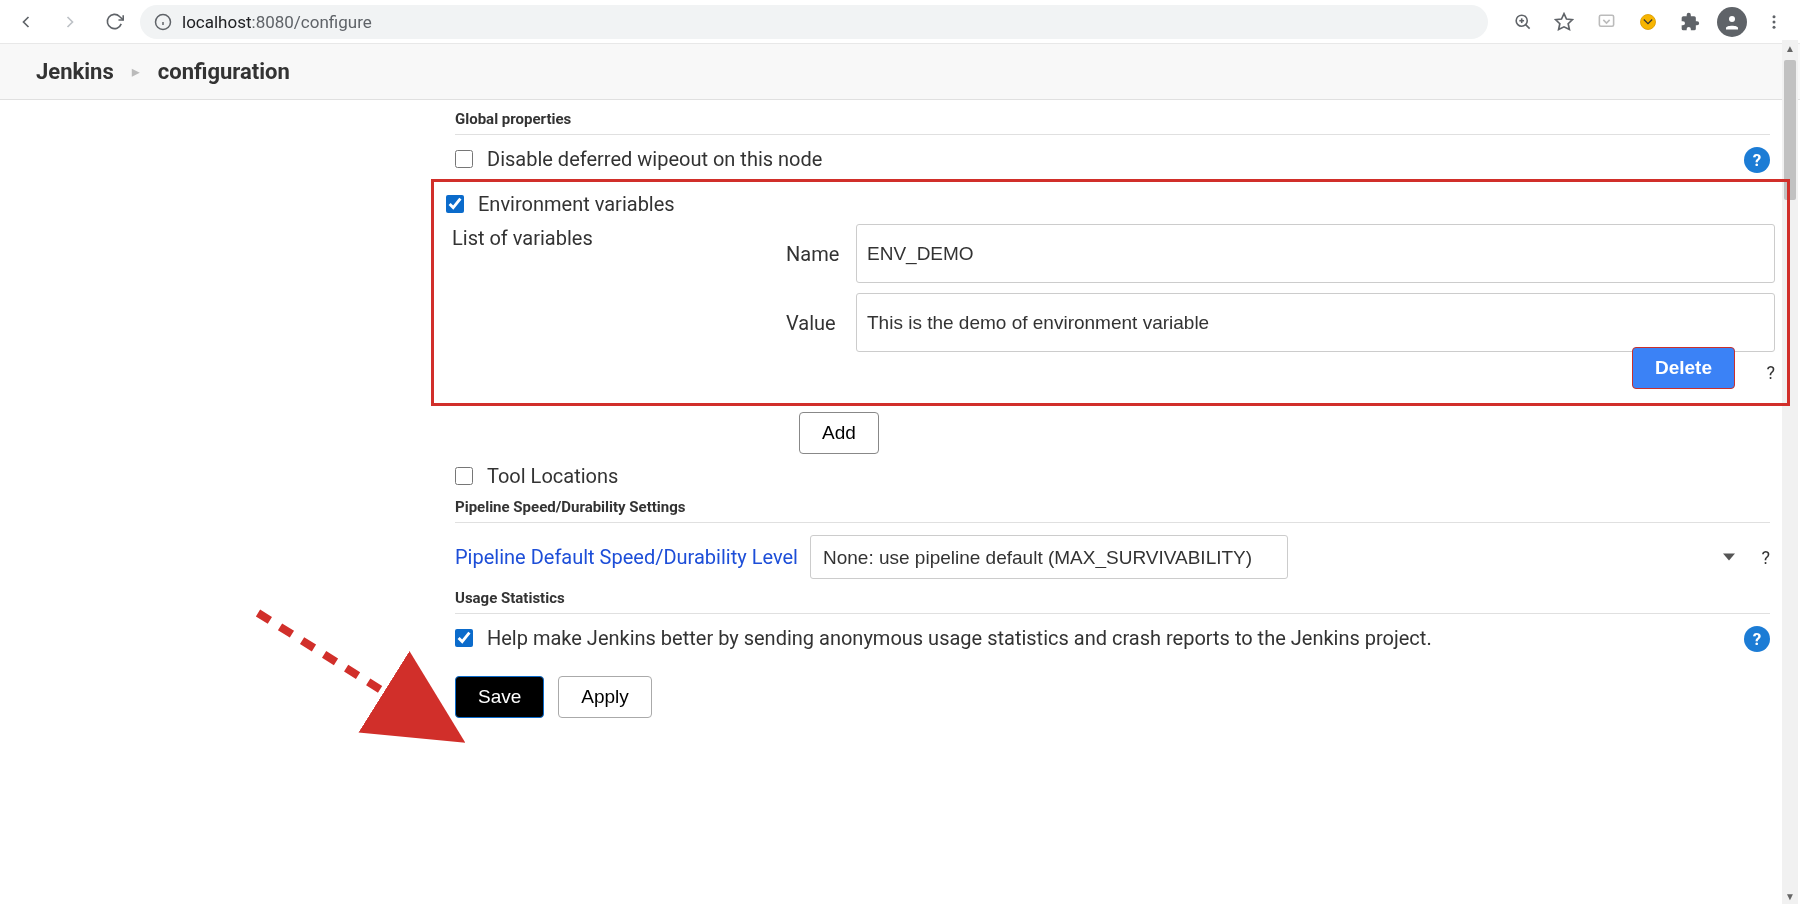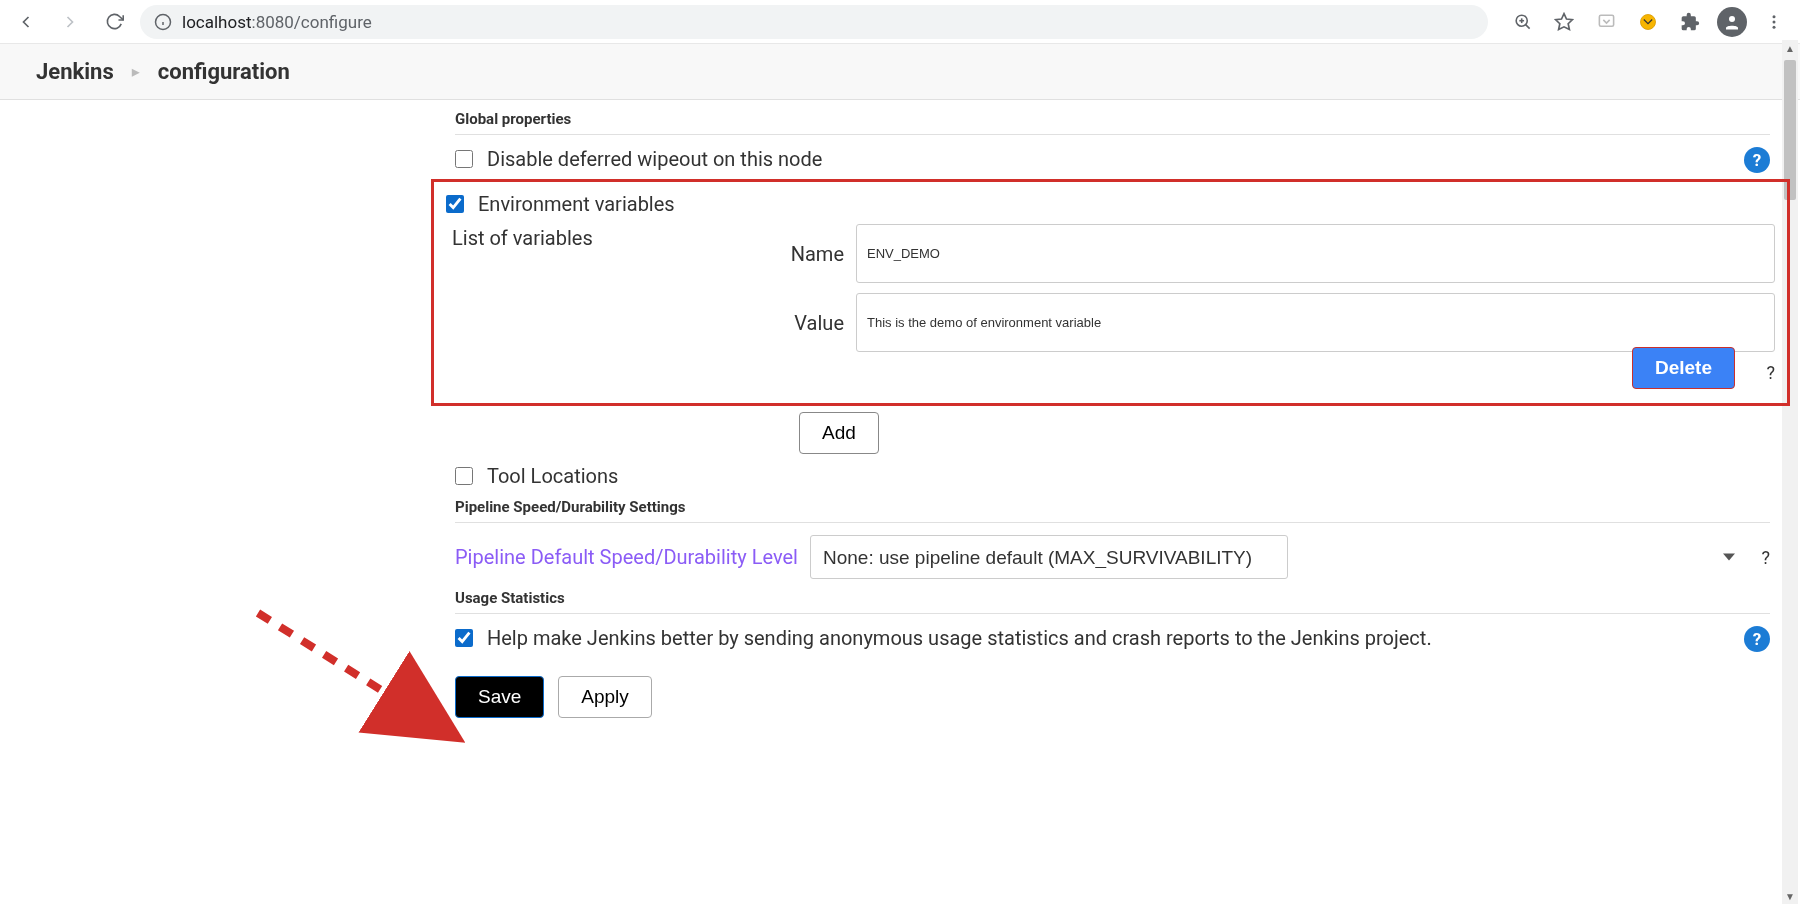--- a/index.html
+++ b/index.html
@@ -136,49 +136,49 @@
     flex: 1;
   }
   .field-row {
     display: flex;
     align-items: center;
     gap: 12px;
     margin-bottom: 10px;
   }
   .field-row label {
     width: 58px;
-    text-align: right;
+    text-align: left;
     font-size: 20px;
     color: #333;
   }
   .text-input {
     flex: 1;
     height: 59px;
     border: 1px solid #ccc;
     border-radius: 3px;
     padding: 16px 10px;
-    font-size: 13px;
+    font-size: 19px;
     color: #333;
   }
   .env-actions {
     display:flex; justify-content:flex-end; align-items:center; gap:16px;
     margin-top:4px;
   }
   .btn {
     display:inline-flex;align-items:center;justify-content:center;
     border:1px solid #aaa;border-radius:4px;
     padding:9px 22px;font-size:19px;background:#fff;cursor:pointer;
   }
   .btn-danger { background:#3b82f6;color:#fff;border-color:#c9302c;font-weight:600; }
   .btn-primary { background:#000000;color:#fff;border-color:#0b6bcb;font-weight:400; }
   .add-row { margin-top:6px; margin-bottom:10px; padding-left:344px; }
   .select-row {
     display:flex;align-items:center;gap:12px;margin:10px 0;position:relative;
   }
-  .select-row label { font-size:20px;color:#8b5cf6;text-align:right; }
+  .select-row label { font-size:20px;color:#1d4ed8;text-align:right; }
   .select {
     flex:1;height:44px;border:1px solid #ccc;border-radius:3px;
     padding:0 34px 0 12px;font-size:19px;color:#333;background:#fff;
     appearance:none;position:relative;
   }
   .select-wrap { flex:1; position:relative; }
   .select-wrap::after {
     content:""; position:absolute; right:14px; top:50%; transform:translateY(-50%);
     border-left:6px solid transparent;border-right:6px solid transparent;border-top:7px solid #555;
     pointer-events:none;

